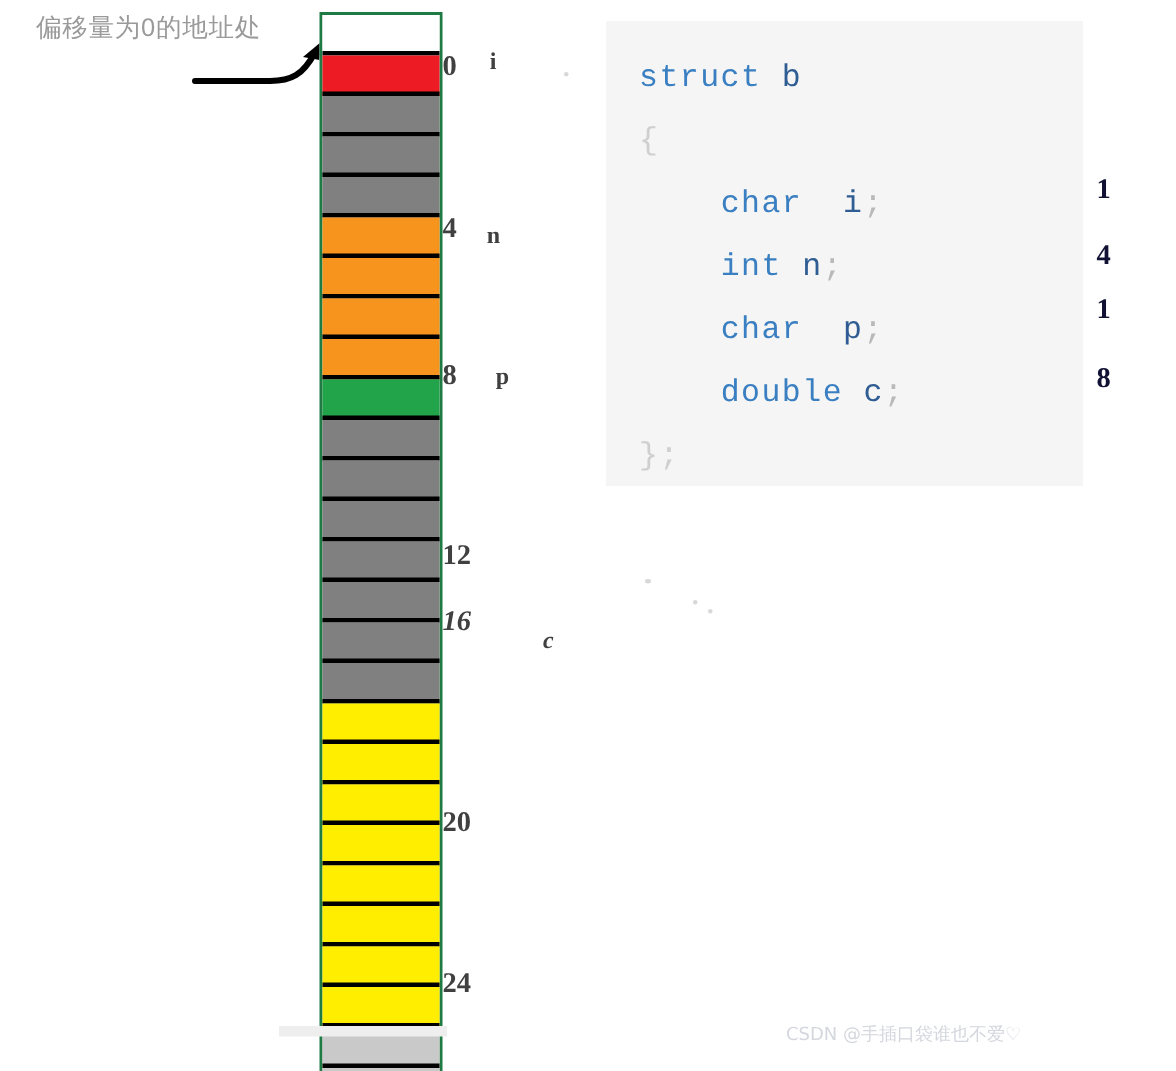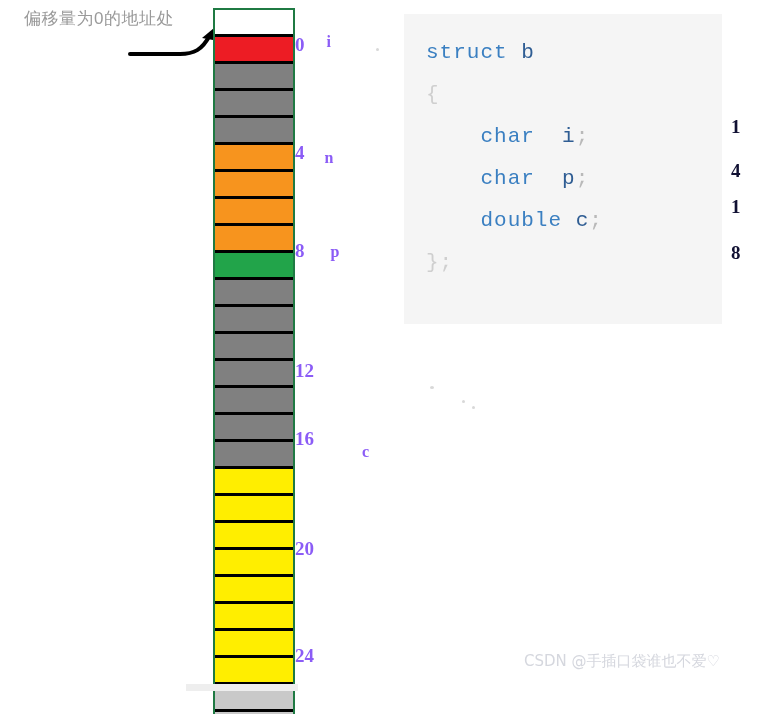--- a/index.html
+++ b/index.html
@@ -58,21 +58,21 @@
     top: 8px;
     width: 120px;
     height: 680px;
   }
   .offset-row {
     position: absolute;
     left: 0;
     white-space: nowrap;
     font-family: "Liberation Serif", serif;
     font-weight: bold;
-    color: #8b5cf6;
+    color: #404040;
   }
   .offset-num {
     font-size: 19px;
     display: inline-block;
   }
   .offset-field {
     font-size: 16px;
     display: inline-block;
   }
 
@@ -130,23 +130,23 @@
     top: 684px;
     width: 112px;
     height: 7px;
     background: #eeeeee;
   }
 
   
   #watermark {
     position: absolute;
     left: 524px;
-    top: 652px;
+    top: 681px;
     font-family: "DejaVu Sans", sans-serif;
-    font-size: 15px;
+    font-size: 12px;
     color: #d5d7de;
     white-space: nowrap;
   }
 </style>
 </head>
 <body>
 
 <div id="offset-note">偏移量为0的地址处</div>
 
 <svg id="arrow-svg" viewBox="0 0 96 42" xmlns="http://www.w3.org/2000/svg">
@@ -186,30 +186,31 @@
   </div>
 
 <div id="column-shadow"></div>
 
 <div id="offset-labels">
 
 <div class="offset-row" style="top: 26px;"><span class="offset-num">0</span><span class="offset-field" style="position: relative; left: 22px; top: -4px;">i</span></div>
     <div class="offset-row" style="top: 134px; text-align: right;"><span class="offset-num">4</span><span class="offset-field" style="position: relative; left: 20px; top: 4px;">n</span></div>
     <div class="offset-row" style="top: 232px;"><span class="offset-num">8</span><span class="offset-field" style="position: relative; left: 26px; top: 0px;">p</span></div>
     <div class="offset-row" style="top: 320px; margin-top: 32px;"><span class="offset-num">12</span></div>
-    <div class="offset-row" style="top: 420px;"><span class="offset-num">16</span><span class="offset-field" style="position: relative; left: 48px; top: 12px;">c</span></div>
+    <div class="offset-row" style="top: 396px; font-style: italic;"><span class="offset-num">16</span><span class="offset-field" style="position: relative; left: 48px; top: 12px;">c</span></div>
     <div class="offset-row" style="top: 518px; margin-top: 12px;"><span class="offset-num">20</span></div>
     <div class="offset-row" style="top: 616px; margin-top: 21px;"><span class="offset-num">24</span></div>
   </div>
 
 <div id="code-panel">
 
 <div class="code-line"><span class="code-kw">struct</span><span class="code-id"> b</span></div>
     <div class="code-line"><span class="code-brace">{</span></div>
     <div class="code-line"><span>    </span><span class="code-kw">char</span><span class="code-id">  i</span><span class="code-punct">;</span></div>
+    <div class="code-line"><span>    </span><span class="code-kw">int</span><span class="code-id"> n</span><span class="code-punct">;</span></div>
     <div class="code-line"><span>    </span><span class="code-kw">char</span><span class="code-id">  p</span><span class="code-punct">;</span></div>
     <div class="code-line"><span>    </span><span class="code-kw">double</span><span class="code-id"> c</span><span class="code-punct">;</span></div>
     <div class="code-line"><span class="code-brace">};</span></div>
   </div>
 
 <div id="size-labels">
 
 <div class="size-item" style="top: 102px;">1</div>
     <div class="size-item" style="top: 146px;">4</div>
     <div class="size-item" style="top: 182px;">1</div>

